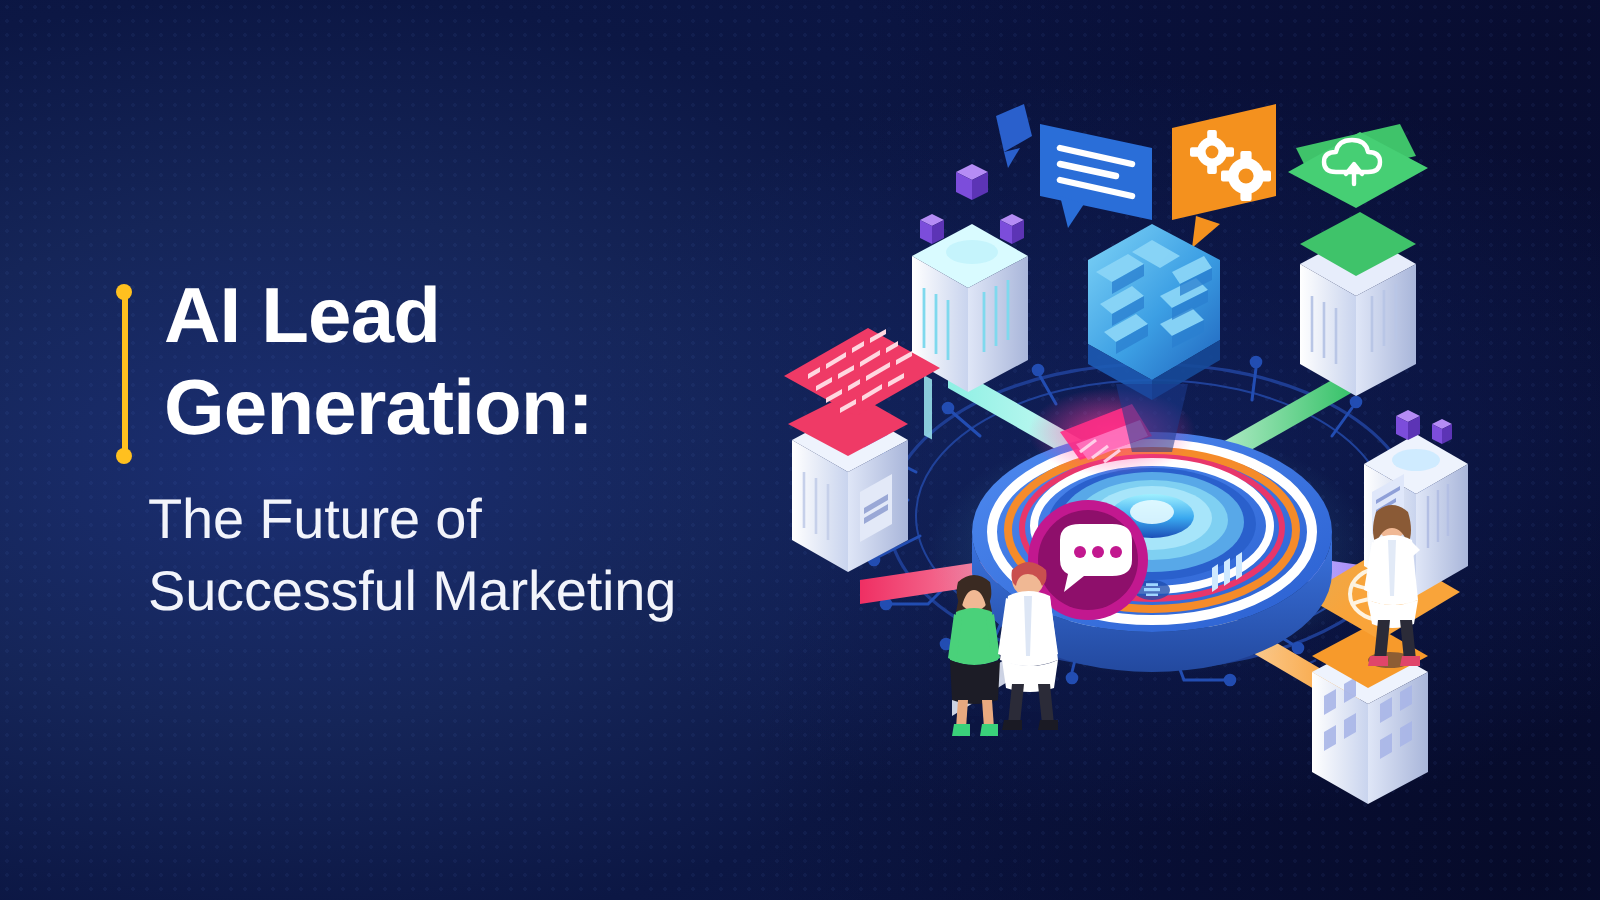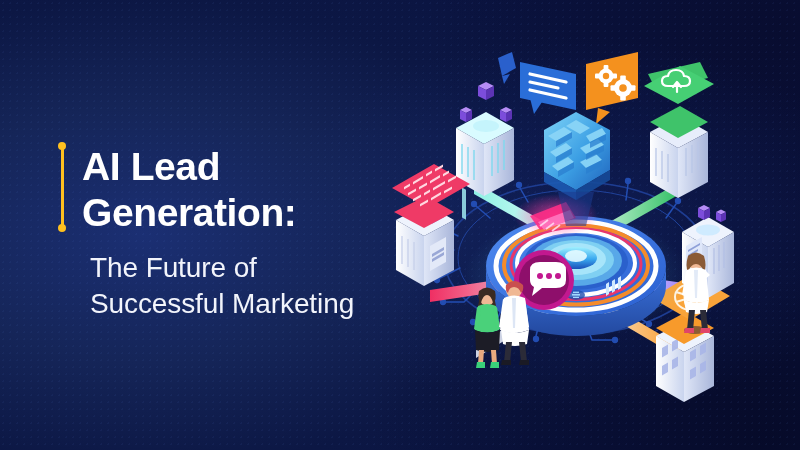--- a/index.html
+++ b/index.html
@@ -59,24 +59,23 @@
   .accent-rail .rail-dot.bottom { bottom:0; }
 
   .headline {
     margin-left:24px;
     color:#ffffff;
     font-size:39px;
     line-height:46px;
     font-weight:700;
     letter-spacing:-0.4px;
     white-space:pre-line;
-    margin-top:8px;
   }
   .subhead {
-    margin-left:32px;
+    margin-left:16px;
     margin-top:14px;
     color:#f2f4fb;
     font-size:28px;
     line-height:36px;
     font-weight:400;
     letter-spacing:-0.1px;
     white-space:pre-line;
   }
 
   

